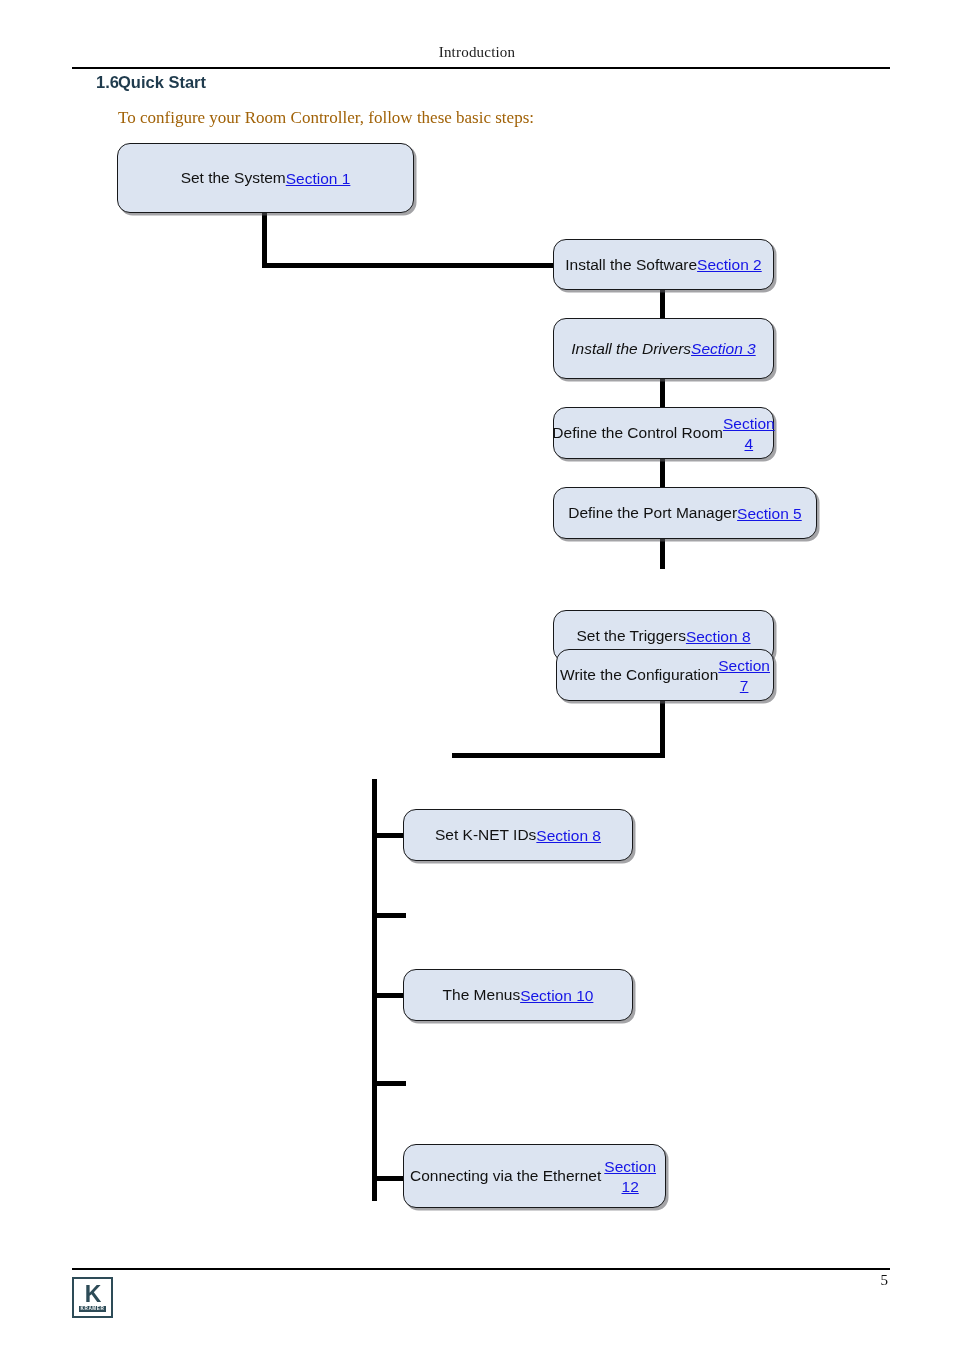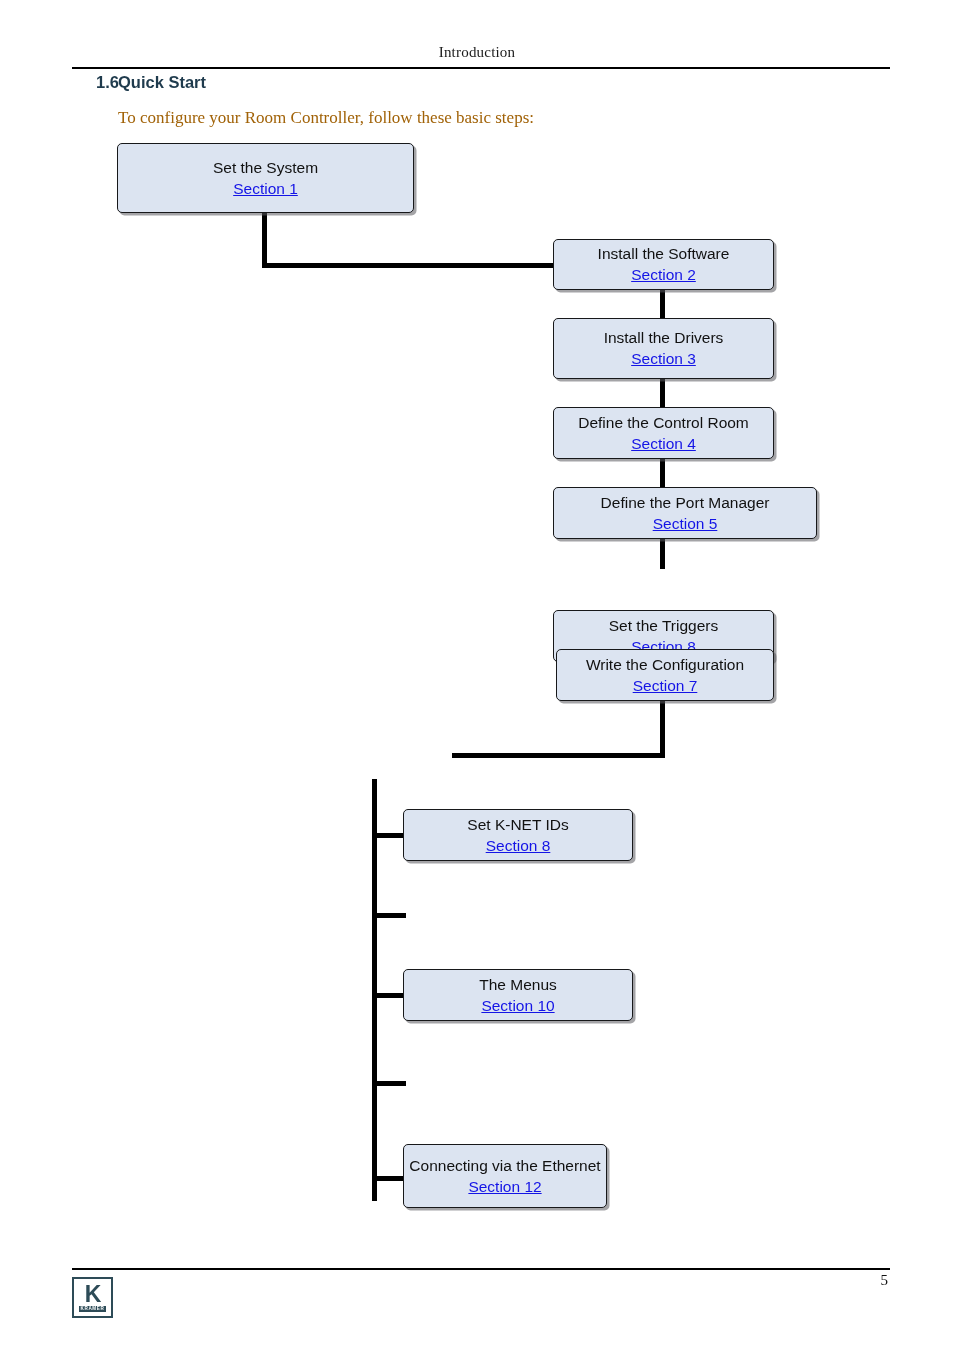--- a/index.html
+++ b/index.html
@@ -78,25 +78,25 @@
     position: absolute;
     left: 0;
     top: 0;
     width: 954px;
     height: 1350px;
   }
   .node {
     position: absolute;
     box-sizing: border-box;
     border: 1.6px solid #17181a;
-    border-radius: 5px;
+    border-radius: 13px;
     background: #dce4f1;
     box-shadow: 2.5px 2.5px 0 rgba(90,90,95,0.55);
     display: flex;
-    flex-direction: column;
+    flex-direction: row;
     align-items: center;
     justify-content: center;
     font-family: "Liberation Sans", "DejaVu Sans", sans-serif;
     font-size: 15.5px;
     color: #111111;
     line-height: 1.28;
     text-align: center;
     padding: 2px 6px;
     z-index: 3;
   }
@@ -219,21 +219,21 @@
     <div class="node" style="left:117px; top:143px; width:297px; height:70px;">
       <span class="title">Set the System</span>
       <span class="link">Section 1</span>
     </div>
 
     <div class="node" style="left:553px; top:239px; width:221px; height:51px;">
       <span class="title">Install the Software</span>
       <span class="link">Section 2</span>
     </div>
 
-    <div class="node" style="left:553px; top:318px; width:221px; height:61px;">
+    <div class="node" style="left:553px; top:318px; width:221px; height:61px;font-style:italic;">
       <span class="title">Install the Drivers</span>
       <span class="link">Section 3</span>
     </div>
 
     <div class="node" style="left:553px; top:407px; width:221px; height:52px;">
       <span class="title">Define the Control Room</span>
       <span class="link">Section 4</span>
     </div>
 
     <div class="node" style="left:553px; top:487px; width:264px; height:52px;">
@@ -257,21 +257,21 @@
       <span class="link">Section 8</span>
     </div>
 
 
     <div class="node" style="left:403px; top:969px; width:230px; height:52px;">
       <span class="title">The Menus</span>
       <span class="link">Section 10</span>
     </div>
 
 
-    <div class="node" style="left:403px; top:1144px; width:204px; height:64px;text-align:center;">
+    <div class="node" style="left:403px; top:1144px; width:263px; height:64px;text-align:center;">
       <span class="title">Connecting via the Ethernet</span>
       <span class="link">Section 12</span>
     </div>
 
   </div>
 
   <div class="footer-rule"></div>
   <div class="page-num">5</div>
   <div class="logo">
     <span class="kmark">K</span>

